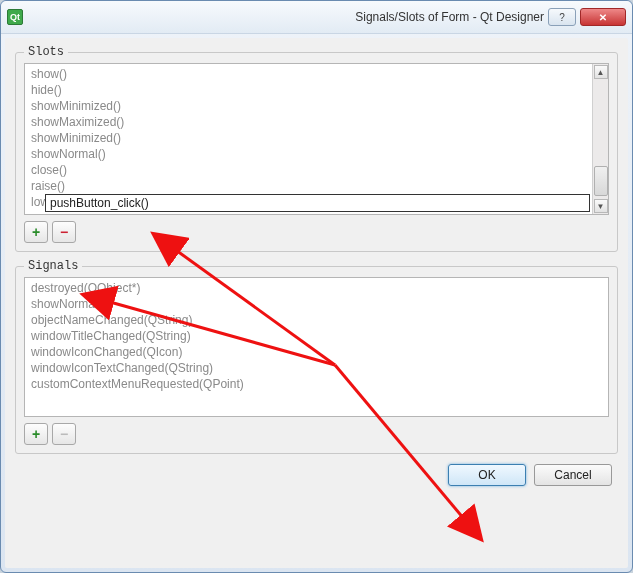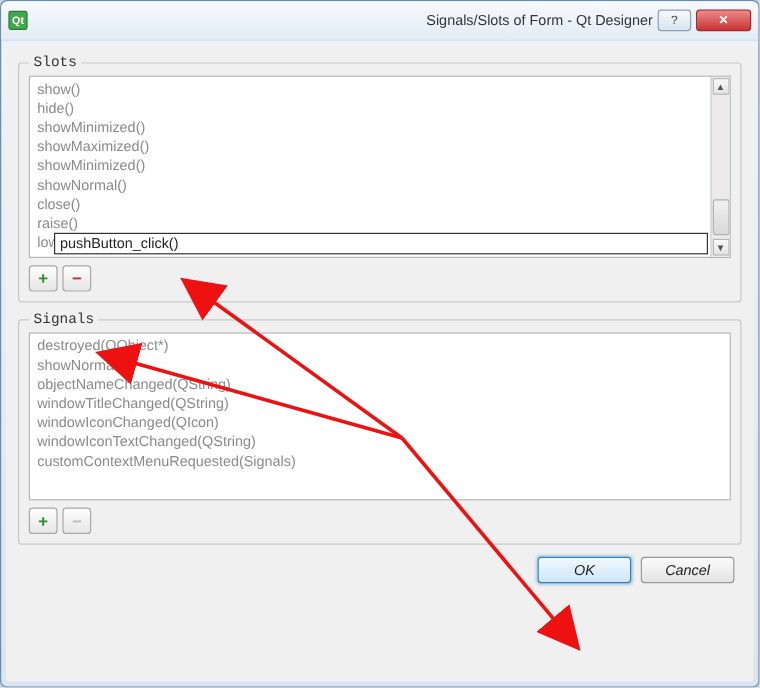--- a/index.html
+++ b/index.html
@@ -168,21 +168,20 @@
   .push-btn {
     min-width:78px;
     height:22px;
     border:1px solid #999;
     background:linear-gradient(#fbfbfb,#e4e4e4);
     border-radius:3px;
     font-size:12px;
     color:#222;
     display:flex; align-items:center; justify-content:center;
     padding:0 10px;
-    font-style:italic;
   }
   .push-btn.default {
     border:1px solid #3c7fb1;
     background:linear-gradient(#f0f8ff,#cfe6f7);
     box-shadow:0 0 3px #6fb0e0;
   }
   .arrows {
     position:absolute;
     left:0; top:0;
     width:633px; height:573px;
@@ -243,21 +242,21 @@
     <div class="groupbox" style="margin-top:14px;">
       <div class="group-label">Signals</div>
 
       <div class="listbox signals">
         <div class="list-item">destroyed(QObject*)</div>
         <div class="list-item">showNormal()</div>
         <div class="list-item">objectNameChanged(QString)</div>
         <div class="list-item">windowTitleChanged(QString)</div>
         <div class="list-item">windowIconChanged(QIcon)</div>
         <div class="list-item">windowIconTextChanged(QString)</div>
-        <div class="list-item">customContextMenuRequested(Signals)</div>
+        <div class="list-item">customContextMenuRequested(QPoint)</div>
       </div>
 
       <div class="btn-row">
         <div class="icon-btn add">
           <span>+</span>
         </div>
         <div class="icon-btn disabled">
           <span>−</span>
         </div>
       </div>

